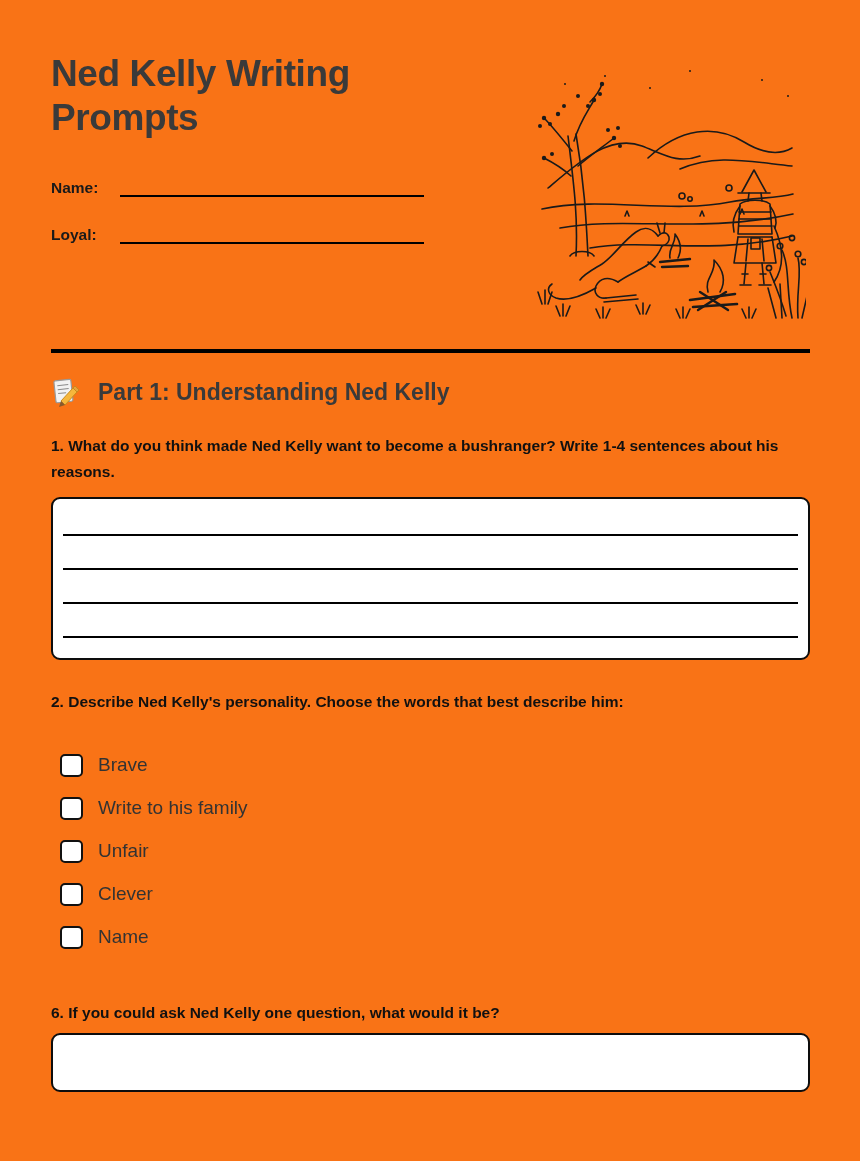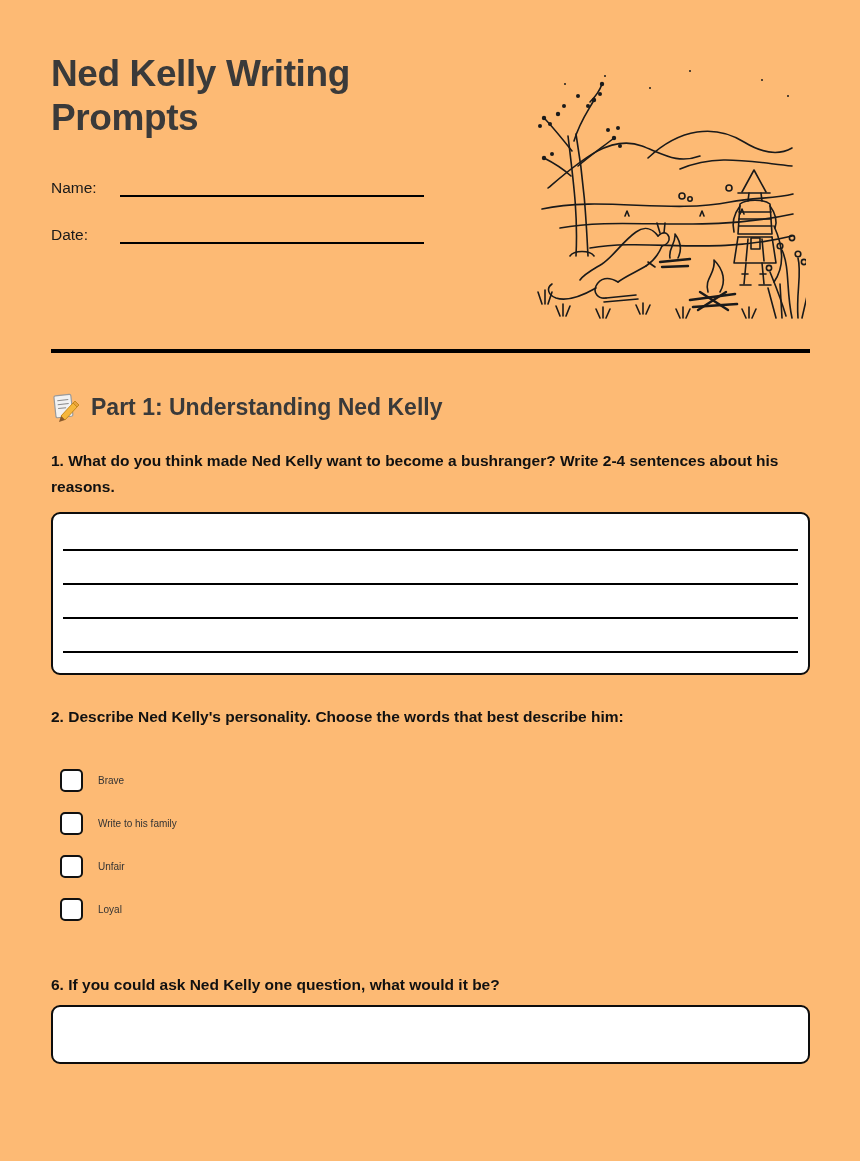--- a/index.html
+++ b/index.html
@@ -1,67 +1,67 @@
 <!DOCTYPE html>
 <html><head>
 <meta charset="utf-8">
 <style>
   html,body{margin:0;padding:0;background:#ffffff;}
   body{width:860px;height:1161px;font-family:"Liberation Sans",sans-serif;color:#1a1a1a;}
-  .page{position:relative;width:860px;height:1161px;overflow:hidden;background:#fdba74;}
+  .page{position:relative;width:860px;height:1161px;overflow:hidden;background:#f97316;}
 
   
   .header{position:relative;height:349px;box-sizing:border-box;padding:52px 50px 0 51px;}
   .title{margin:0;width:440px;font-size:37px;line-height:1.19;font-weight:700;color:#3a3a3a;letter-spacing:-0.4px;}
   .fields{margin-top:30px;}
   .field-row{display:flex;align-items:flex-end;height:27px;margin-bottom:20px;}
-  .field-label{font-weight:400;font-size:15.5px;color:#1a1a1a;width:69px;}
+  .field-label{font-weight:700;font-size:15.5px;color:#1a1a1a;width:69px;}
   .underline-input{width:300px;height:22px;border:none;border-bottom:2.5px solid #000;background:transparent;outline:none;font-size:15px;font-family:"Liberation Sans",sans-serif;}
   .illustration{position:absolute;top:66px;left:530px;width:276px;height:258px;}
 
   
   .divider{border:none;border-top:4px solid #000;margin:0 50px 0 51px;}
 
   
-  .section-heading{display:flex;align-items:center;gap:10px;margin:39px 51px 0;font-size:23px;font-weight:700;color:#3a3a3a;}
+  .section-heading{display:flex;align-items:center;gap:17px;margin:24px 51px 0;font-size:23px;font-weight:700;color:#3a3a3a;}
   .memo-icon{width:30px;height:30px;flex:0 0 auto;}
 
   
   .question{margin:26px 51px 0;max-width:758px;font-size:15.5px;font-weight:700;color:#111;line-height:26px;}
   .question.q2{margin-top:29px;}
   .question.q3{margin-top:32px;}
 
   
   .answer-box{position:relative;margin:12px 50px 0 51px;border:2.5px solid #0d0d0d;border-radius:9px;box-sizing:border-box;background:#fff;}
   .answer-box.lined{height:163px;}
   .answer-box.small{height:59px;margin-top:7px;}
   .rule{position:absolute;left:10px;right:10px;height:0;border-bottom:2px solid #000;}
   .rule.r1{top:35px}.rule.r2{top:69px}.rule.r3{top:103px}.rule.r4{top:137px}
 
   
   .options{margin:38px 0 0 60px;overflow:hidden;}
   .option-row{display:flex;align-items:center;height:24px;margin-bottom:19px;}
   .checkbox{width:23px;height:23px;box-sizing:border-box;border:2.5px solid #111;border-radius:5px;background:#fff;flex:0 0 auto;cursor:pointer;}
-  .option-label{margin-left:15px;font-size:10px;font-weight:400;color:#333;}
+  .option-label{margin-left:15px;font-size:19px;font-weight:400;color:#333;}
 </style>
 </head>
 <body>
 
 <div class="page">
 
   <div class="header">
     <h1 class="title">Ned Kelly Writing Prompts</h1>
 
     <div class="fields">
       <div class="field-row">
         <span class="field-label">Name:</span>
         <input class="underline-input" value="" style="">
       </div>
       <div class="field-row">
-        <span class="field-label">Date:</span>
+        <span class="field-label">Loyal:</span>
         <input class="underline-input" value="" style="">
       </div>
     </div>
 
     <div class="illustration">
       <svg viewBox="0 0 276 258" width="276" height="258" fill="none" stroke="#1a1a1a" stroke-width="1.6" stroke-linecap="round" stroke-linejoin="round">
 
         <g fill="#1a1a1a" stroke="none">
           <circle cx="75" cy="10" r="1"></circle>
             <circle cx="160" cy="5" r="1"></circle>
@@ -192,21 +192,21 @@
           <line x1="7" y1="16" x2="15" y2="16" stroke="#8a8a8a" stroke-width="1"></line>
         </g>
         <polygon points="10,24 22,11 26,15 14,28" fill="#f6b73c" stroke="#c98a1b" stroke-width="1"></polygon>
         <polygon points="10,24 14,28 8,30" fill="#8a5a2b"></polygon>
         <polygon points="22,11 24,9 28,13 26,15" fill="#e9a13b" stroke="#c98a1b" stroke-width="1"></polygon>
       </svg>
     </span>
     <span>Part 1: Understanding Ned Kelly</span>
   </h2>
 
-  <p class="question q1">1. What do you think made Ned Kelly want to become a bushranger? Write 2-4 sentences about his reasons.</p>
+  <p class="question q1">1. What do you think made Ned Kelly want to become a bushranger? Write 1-4 sentences about his reasons.</p>
 
   <div class="answer-box lined">
     <div class="rule r1"></div>
     <div class="rule r2"></div>
     <div class="rule r3"></div>
     <div class="rule r4"></div>
   </div>
 
   <p class="question q2">2. Describe Ned Kelly's personality. Choose the words that best describe him:</p>
 
@@ -218,21 +218,25 @@
     <div class="option-row">
       <span class="checkbox"></span>
       <span class="option-label">Write to his family</span>
     </div>
     <div class="option-row">
       <span class="checkbox"></span>
       <span class="option-label">Unfair</span>
     </div>
     <div class="option-row">
       <span class="checkbox"></span>
-      <span class="option-label">Loyal</span>
+      <span class="option-label">Clever</span>
+    </div>
+    <div class="option-row">
+      <span class="checkbox"></span>
+      <span class="option-label">Name</span>
     </div>
   </div>
 
   <p class="question q3">6. If you could ask Ned Kelly one question, what would it be?</p>
 
   <div class="answer-box small"></div>
 
 </div>
 
 </body></html>

